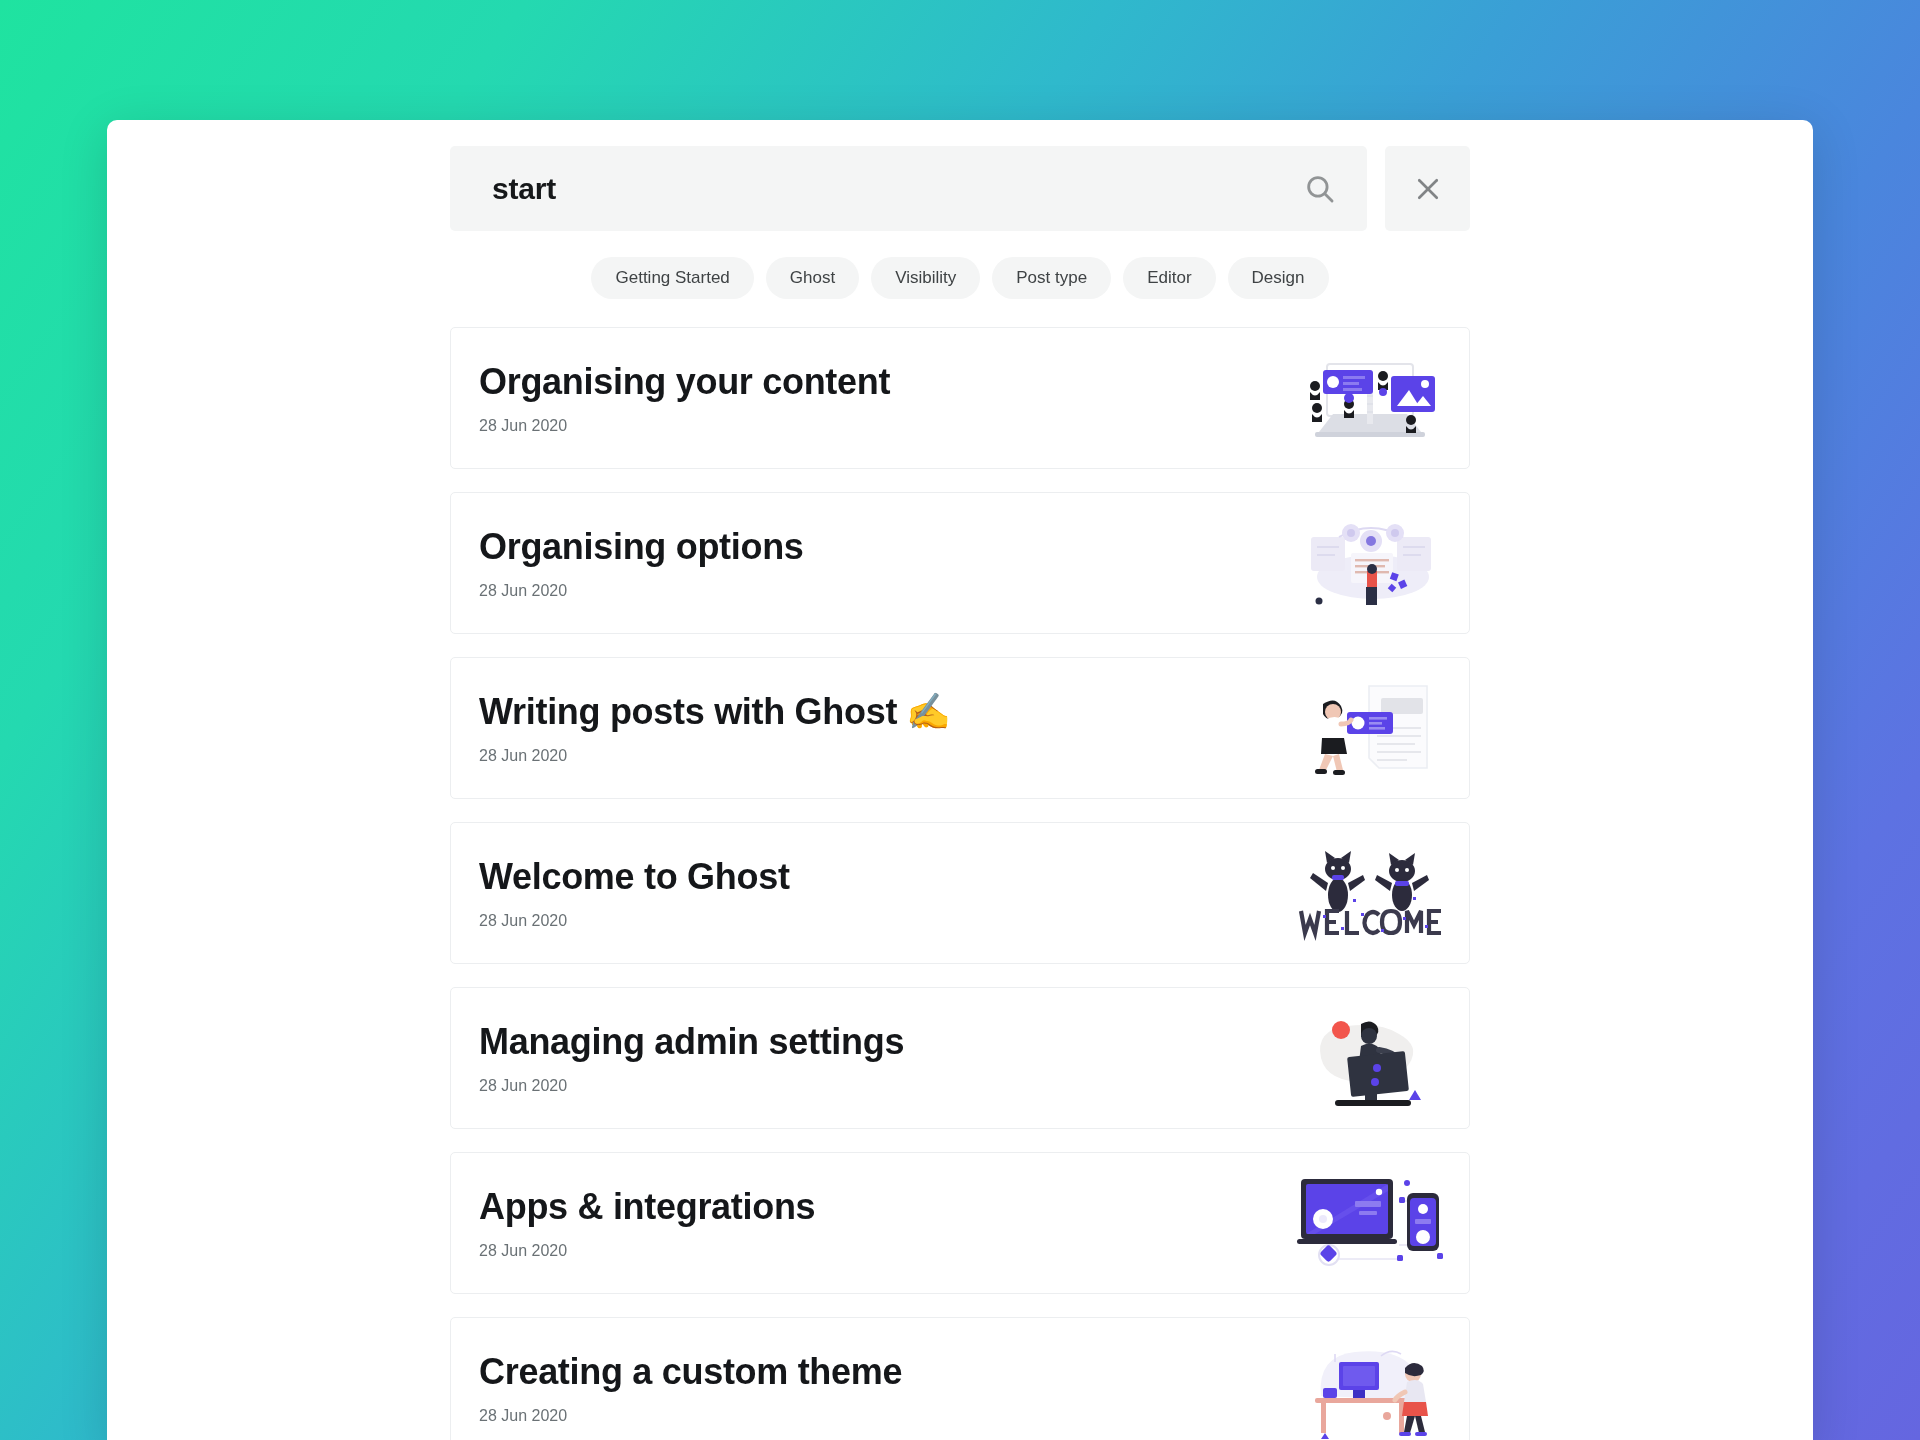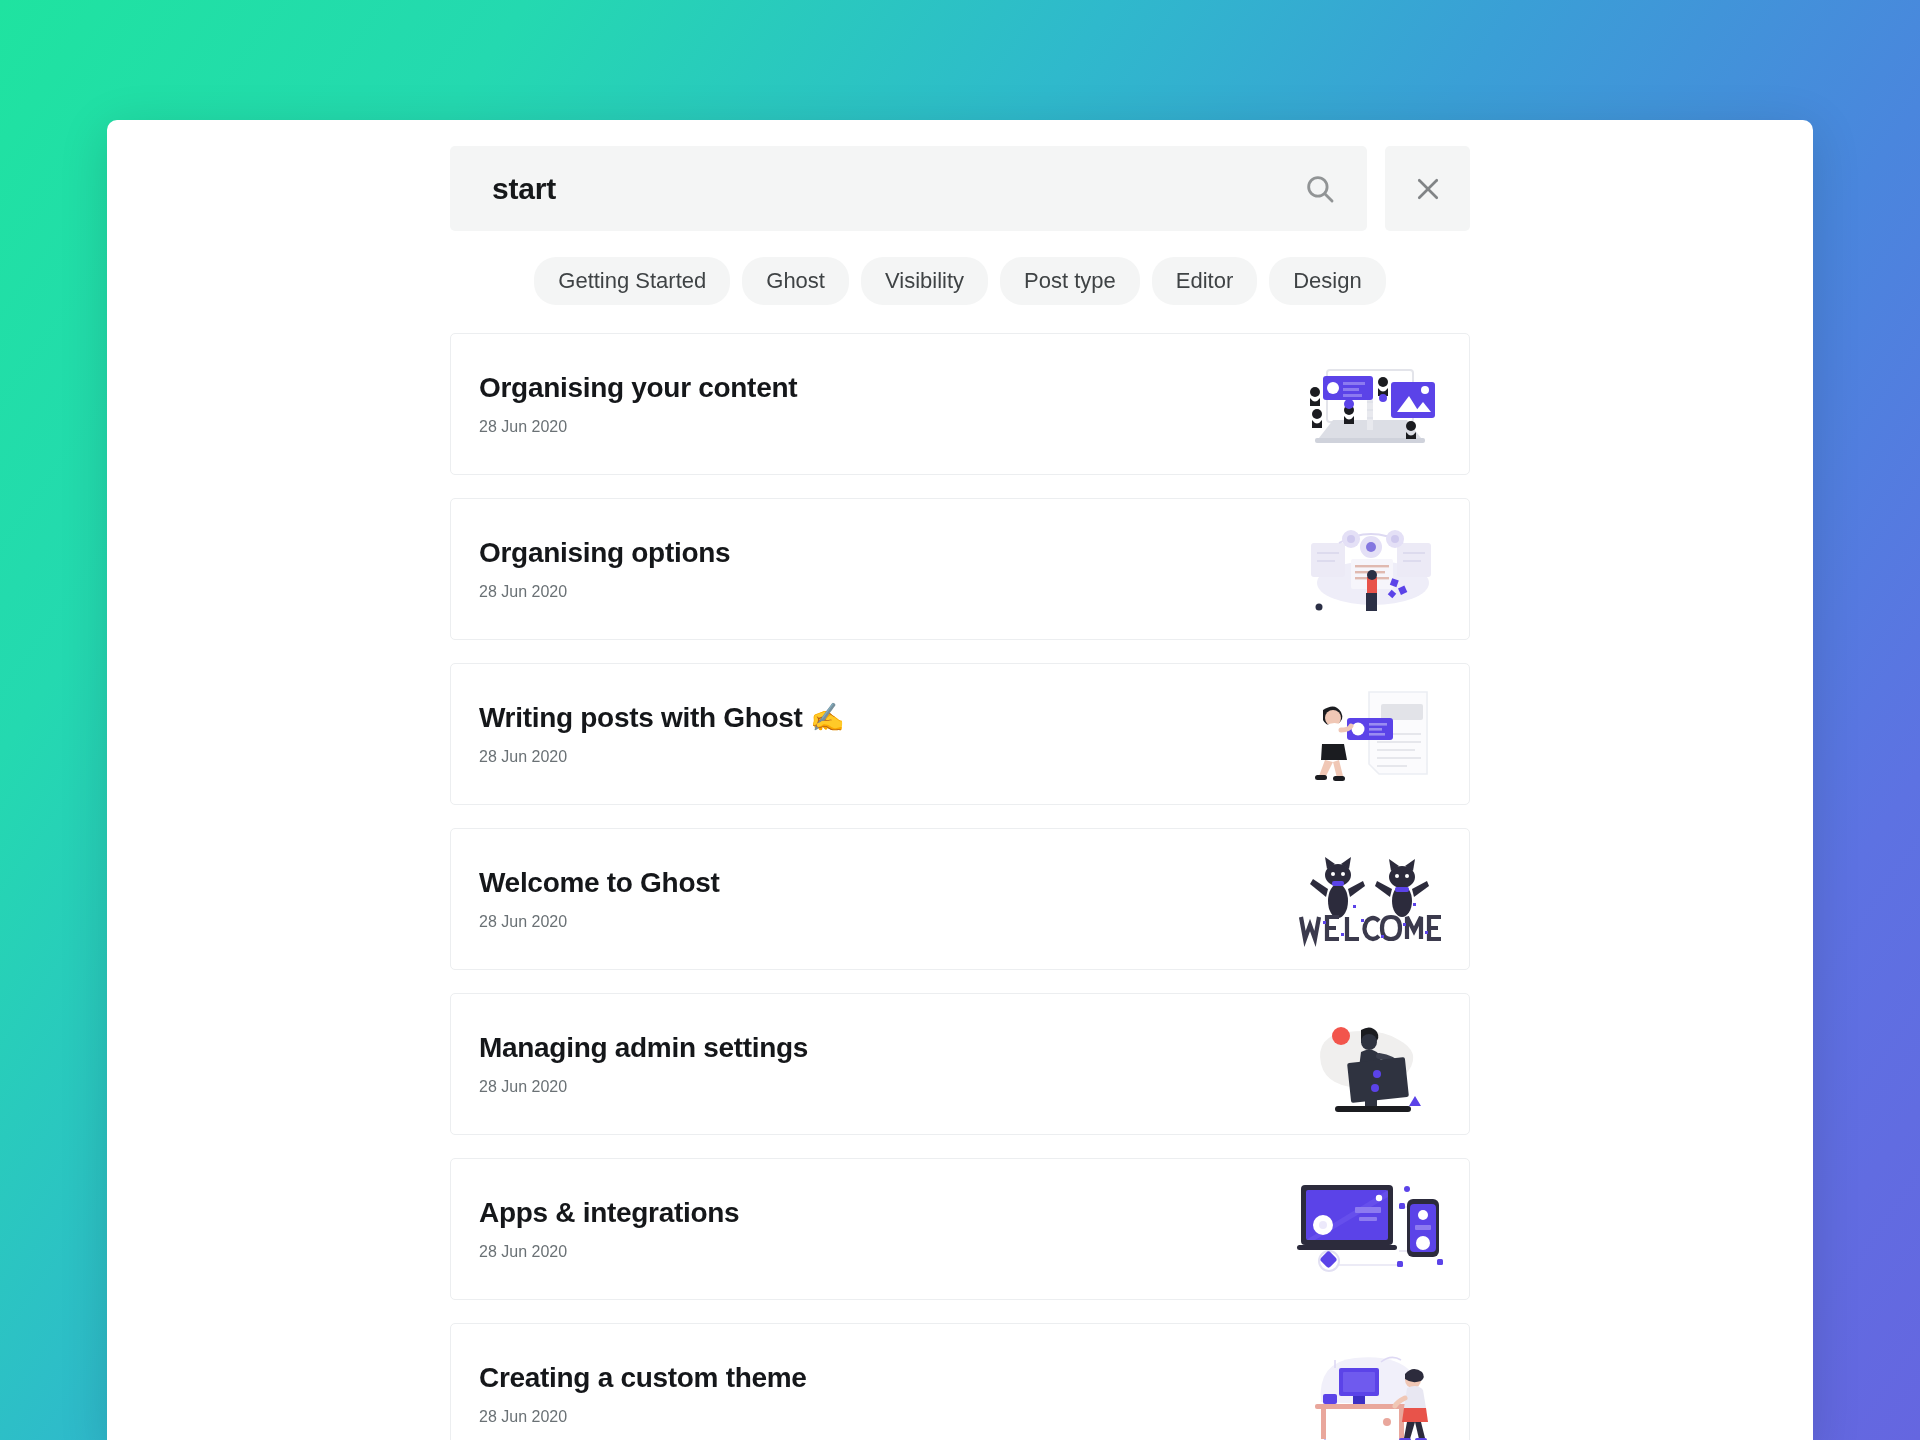--- a/index.html
+++ b/index.html
@@ -73,21 +73,21 @@
     gap:12px;
     margin-top:26px;
     flex-wrap:wrap;
   }
   .tag {
     background:#f4f5f5;
     border:none;
     border-radius:22px;
     padding:11px 24px;
     font-family:"Liberation Sans", sans-serif;
-    font-size:22px;
+    font-size:17px;
     color:#3f4345;
     cursor:pointer;
     white-space:nowrap;
   }
 
   
   .results { margin-top:28px; }
   .card {
     display:flex;
     align-items:center;
@@ -95,21 +95,21 @@
     background:#ffffff;
     border:1px solid #eceef0;
     border-radius:5px;
     height:142px;
     padding:0 24px 0 28px;
     margin-bottom:23px;
     cursor:pointer;
   }
   .card-text { display:flex; flex-direction:column; gap:16px; }
   .card-title {
-    font-size:28px;
+    font-size:36px;
     font-weight:700;
     color:#15171a;
     letter-spacing:-.3px;
     line-height:1.1;
   }
   .card-date {
     font-size:16px;
     color:#6a7175;
     line-height:1;
   }

